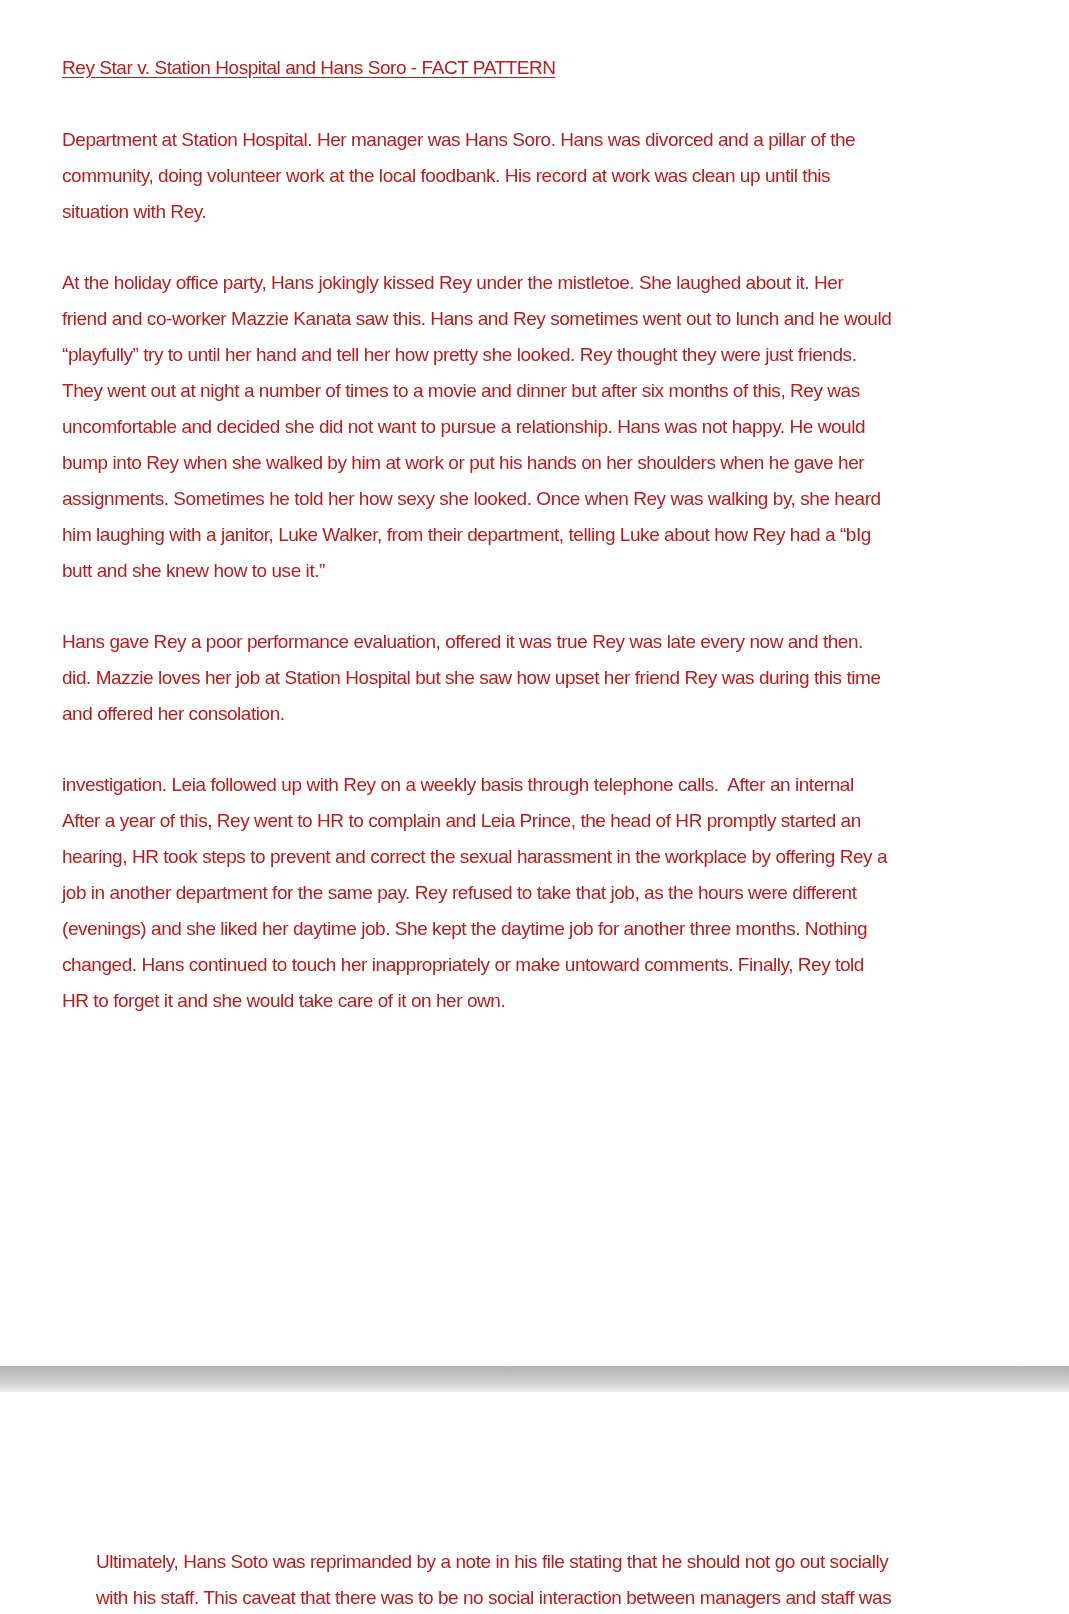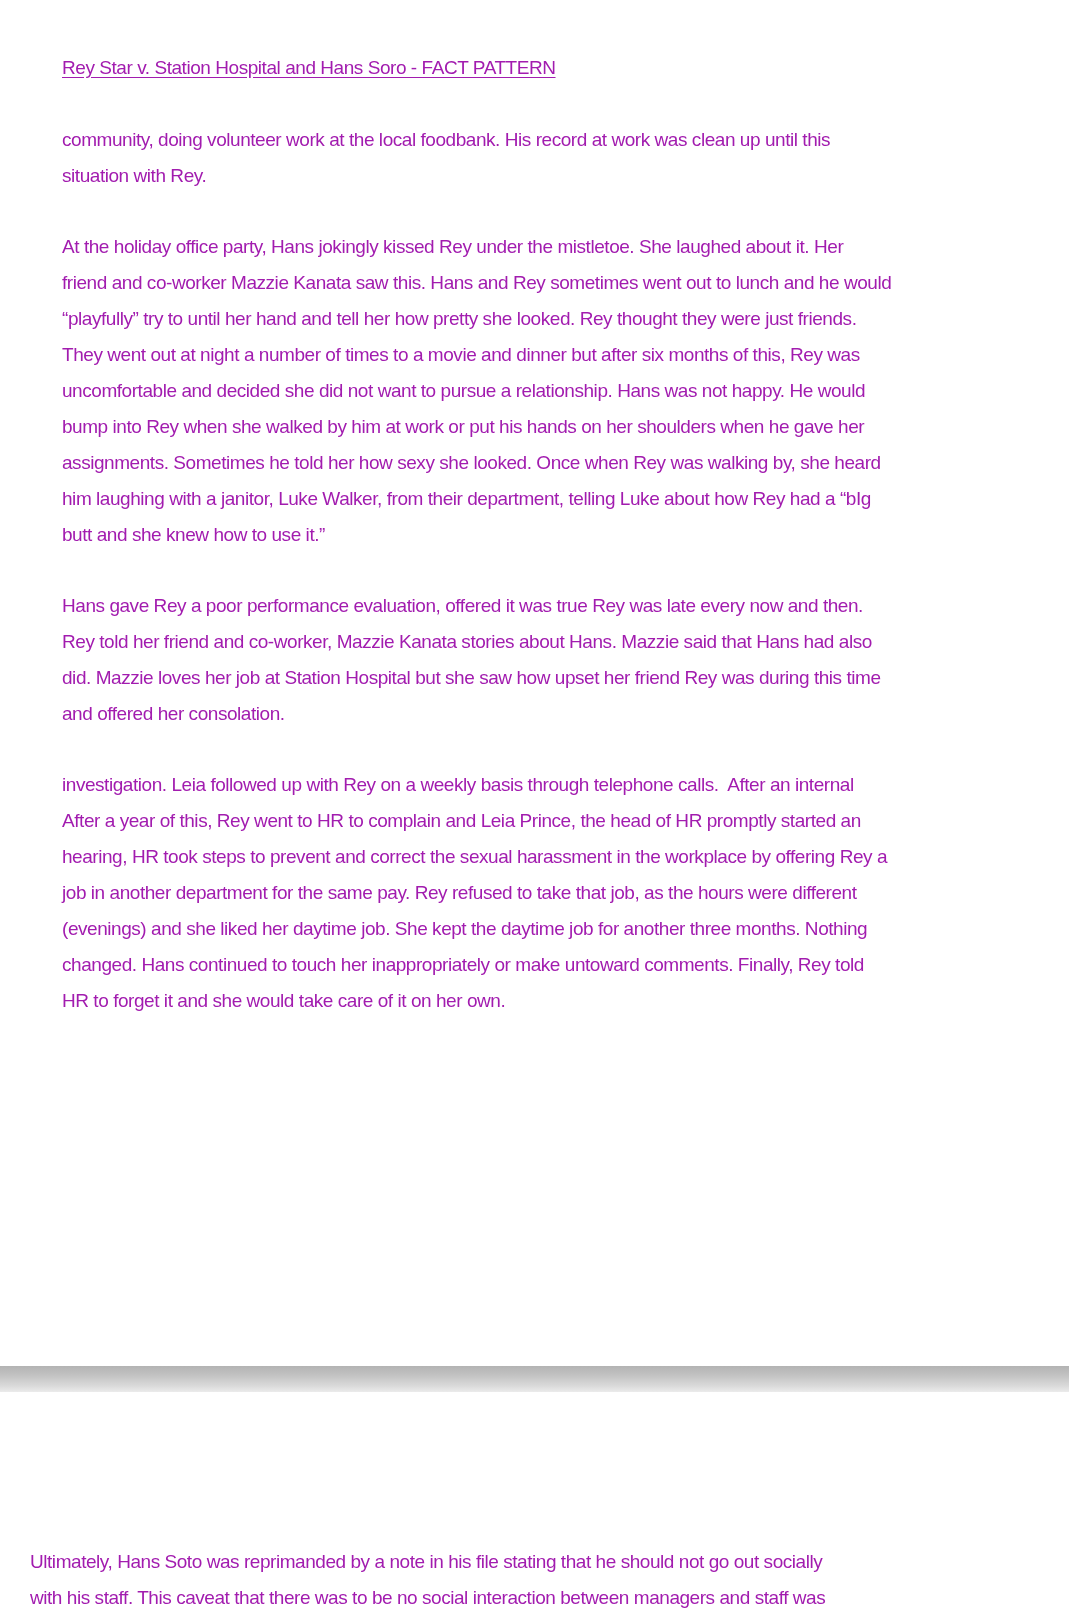--- a/index.html
+++ b/index.html
@@ -7,34 +7,34 @@
     padding: 0;
     background: #ffffff;
   }
   .doc-viewport {
     position: relative;
     width: 1069px;
     height: 1614px;
     background: #ffffff;
     overflow: hidden;
     font-family: "Liberation Sans", sans-serif;
-    color: #a21caf;
+    color: #b91c1c;
   }
   .page {
     box-sizing: border-box;
     background: #ffffff;
   }
   .page-1 {
     height: 1366px;
     padding: 50px 58px 0 62px;
     overflow: hidden;
   }
   .page-2 {
     height: 222px;
-    padding: 152px 58px 0 30px;
+    padding: 152px 58px 0 96px;
     overflow: hidden;
   }
   .doc-title {
     margin: 0 0 36px 0;
     font-size: 19px;
     font-weight: 400;
     line-height: 36px;
     letter-spacing: -0.45px;
     text-decoration: underline;
     text-underline-offset: 3px;
@@ -56,39 +56,39 @@
 </style>
 </head>
 <body>
 
 <div class="doc-viewport">
 
   <div class="page page-1">
     <h1 class="doc-title">Rey Star v. Station Hospital and Hans Soro - FACT PATTERN</h1>
 
     <div class="para">
+        <div class="line">Department at Station Hospital. Her manager was Hans Soro. Hans was divorced and a pillar of the</div>
         <div class="line">community, doing volunteer work at the local foodbank. His record at work was clean up until this</div>
         <div class="line">situation with Rey.</div>
       </div>
 
     <div class="para">
         <div class="line">At the holiday office party, Hans jokingly kissed Rey under the mistletoe. She laughed about it. Her</div>
         <div class="line">friend and co-worker Mazzie Kanata saw this. Hans and Rey sometimes went out to lunch and he would</div>
         <div class="line">“playfully” try to until her hand and tell her how pretty she looked. Rey thought they were just friends.</div>
         <div class="line">They went out at night a number of times to a movie and dinner but after six months of this, Rey was</div>
         <div class="line">uncomfortable and decided she did not want to pursue a relationship. Hans was not happy. He would</div>
         <div class="line">bump into Rey when she walked by him at work or put his hands on her shoulders when he gave her</div>
         <div class="line">assignments. Sometimes he told her how sexy she looked. Once when Rey was walking by, she heard</div>
         <div class="line">him laughing with a janitor, Luke Walker, from their department, telling Luke about how Rey had a “bIg</div>
         <div class="line">butt and she knew how to use it.”</div>
       </div>
 
     <div class="para">
         <div class="line">Hans gave Rey a poor performance evaluation, offered it was true Rey was late every now and then.</div>
-        <div class="line">Rey told her friend and co-worker, Mazzie Kanata stories about Hans. Mazzie said that Hans had also</div>
         <div class="line">did. Mazzie loves her job at Station Hospital but she saw how upset her friend Rey was during this time</div>
         <div class="line">and offered her consolation.</div>
       </div>
 
     <div class="para">
         <div class="line">investigation. Leia followed up with Rey on a weekly basis through telephone calls.  After an internal</div>
         <div class="line">After a year of this, Rey went to HR to complain and Leia Prince, the head of HR promptly started an</div>
         <div class="line">hearing, HR took steps to prevent and correct the sexual harassment in the workplace by offering Rey a</div>
         <div class="line">job in another department for the same pay. Rey refused to take that job, as the hours were different</div>
         <div class="line">(evenings) and she liked her daytime job. She kept the daytime job for another three months. Nothing</div>

